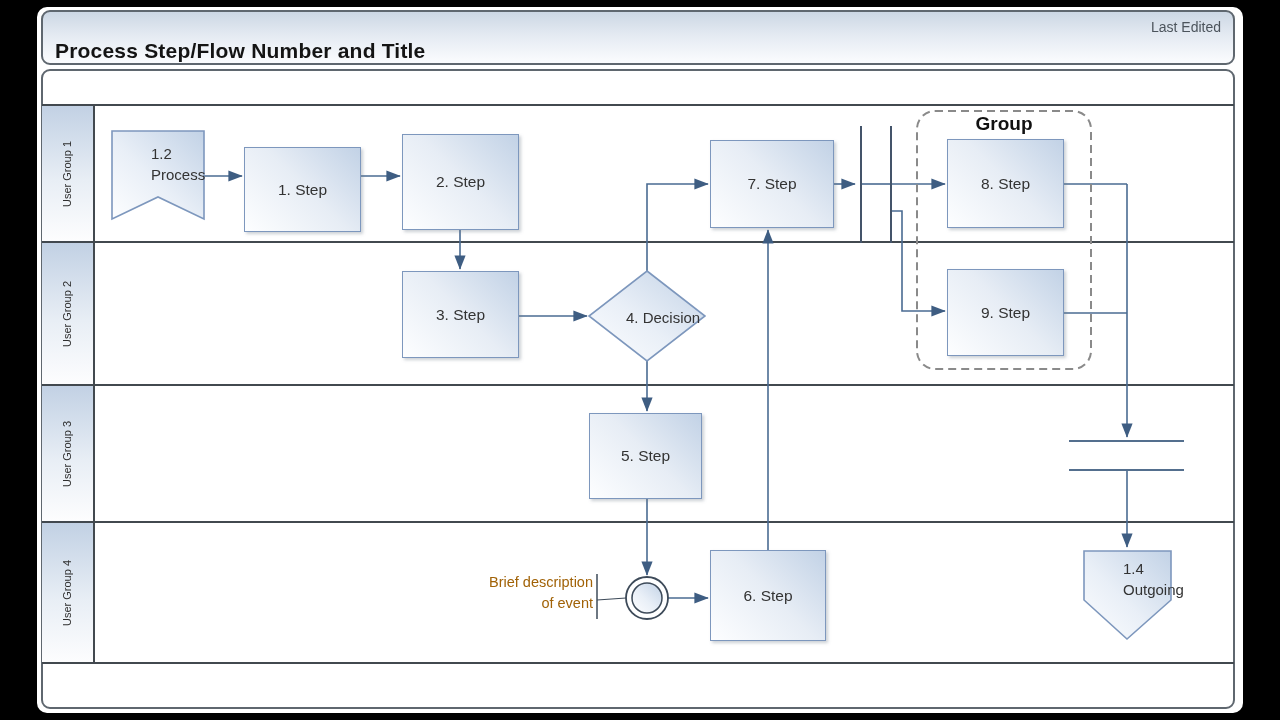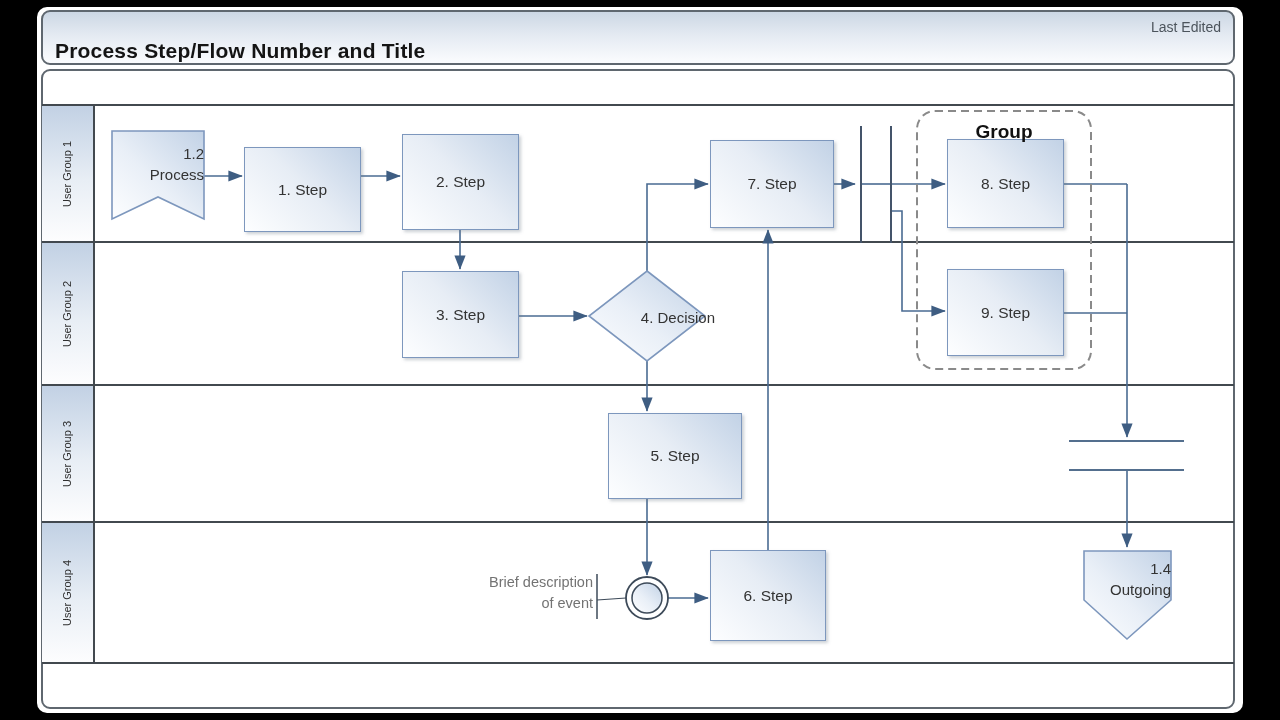--- a/index.html
+++ b/index.html
@@ -19,23 +19,23 @@
   .lane-header{width:53px;box-sizing:border-box;border-right:2px solid #42494f;
     background:linear-gradient(180deg,#c2d1e4 0%,#e8eef5 55%,#fdfdfe 100%);
     display:flex;align-items:center;justify-content:center;}
   .lane-header span{transform:rotate(-90deg);white-space:nowrap;font-size:11px;color:#2e2e2e;}
   svg.diagram{position:absolute;left:0;top:0;pointer-events:none;}
   .node{position:absolute;box-sizing:border-box;border:1.6px solid #7d97bd;
     background:linear-gradient(225deg,#c2d2e6 0%,#e7edf5 48%,#fdfeff 100%);
     box-shadow:2px 2px 3px rgba(110,120,135,.35);
     display:flex;align-items:center;justify-content:center;
     font-size:15.5px;color:#333;}
-  .shape-label{position:absolute;text-align:right;font-size:15px;color:#333;line-height:21px;}
-  .group-label{position:absolute;text-align:center;font-size:19px;font-weight:bold;color:#111;margin-top:8px;}
-  .callout-label{position:absolute;text-align:right;font-size:14.5px;color:#737373;line-height:21px;}
+  .shape-label{position:absolute;text-align:left;font-size:15px;color:#333;line-height:21px;padding-left:39px;}
+  .group-label{position:absolute;text-align:center;font-size:19px;font-weight:bold;color:#111;}
+  .callout-label{position:absolute;text-align:right;font-size:14.5px;color:#a16207;line-height:21px;}
 </style>
 </head>
 <body>
 
 <div class="page">
 
   <div class="title-bar">
     <div class="title-text">Process Step/Flow Number and Title</div>
     <div class="last-edited">Last Edited</div>
   </div>
@@ -114,21 +114,21 @@
     <circle cx="610" cy="591" r="21" fill="#ffffff" stroke="#3d4a59" stroke-width="1.8"></circle>
     <circle cx="610" cy="591" r="15" fill="url(#g1)" stroke="#3d4a59" stroke-width="1.5"></circle>
 
     <path d="M560,567 L560,612" stroke="#3d4a59" stroke-width="1.5"></path>
     <path d="M560,593 L589,591" stroke="#3d4a59" stroke-width="1.2"></path>
   </svg>
 
   <div class="node" style="left:207px;top:140px;width:117px;height:85px">1. Step</div>
   <div class="node" style="left:365px;top:127px;width:117px;height:96px">2. Step</div>
   <div class="node" style="left:365px;top:264px;width:117px;height:87px">3. Step</div>
-  <div class="node" style="left:571px;top:406px;width:134px;height:86px">5. Step</div>
+  <div class="node" style="left:552px;top:406px;width:113px;height:86px">5. Step</div>
   <div class="node" style="left:673px;top:543px;width:116px;height:91px">6. Step</div>
   <div class="node" style="left:673px;top:133px;width:124px;height:88px">7. Step</div>
   <div class="node" style="left:910px;top:132px;width:117px;height:89px">8. Step</div>
   <div class="node" style="left:910px;top:262px;width:117px;height:87px">9. Step</div>
 
   <div class="shape-label" style="left:75px;top:136px;width:92px">
     <div>1.2</div>
     <div>Process</div>
   </div>
   <div class="shape-label" style="left:550px;top:300px;width:128px">4. Decision</div>

